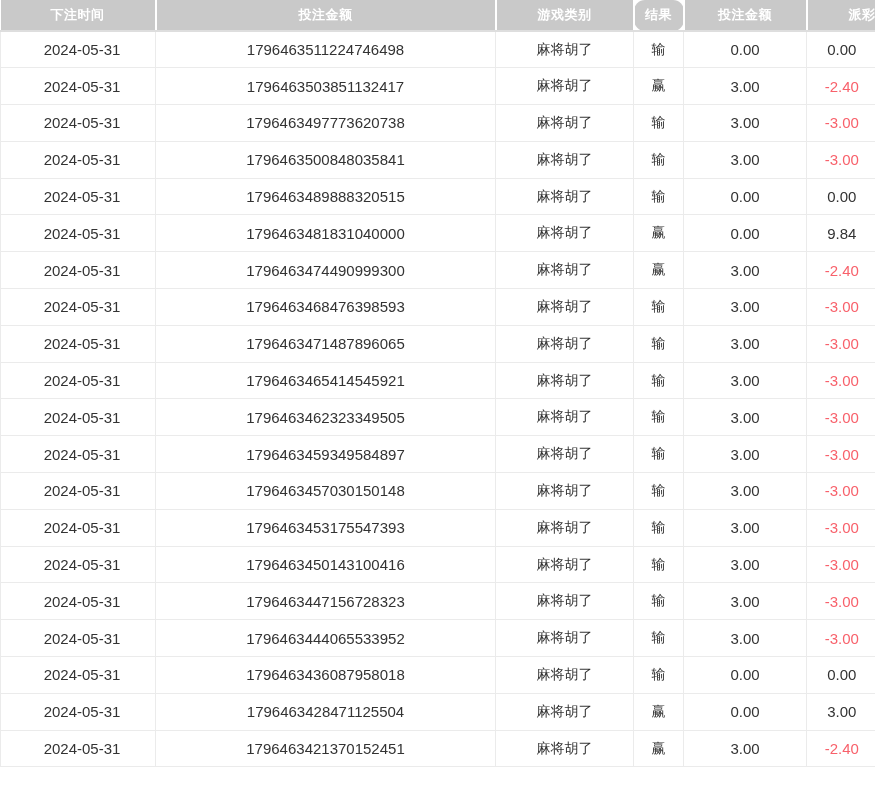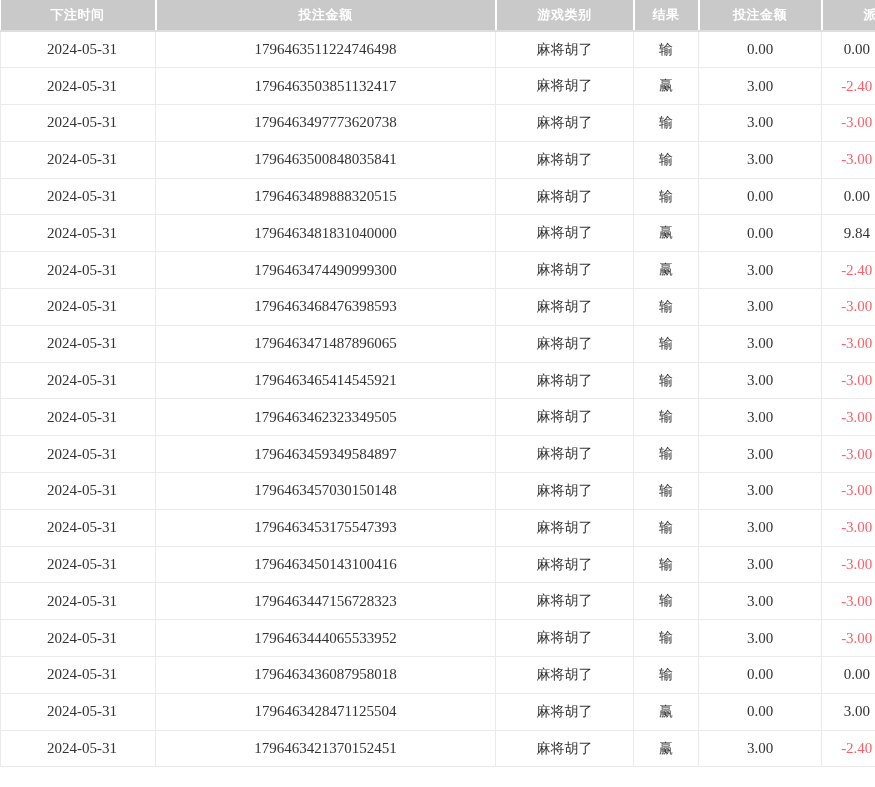--- a/index.html
+++ b/index.html
@@ -15,21 +15,20 @@
     margin: 0;
     padding: 0;
     background: #ffffff;
     font-family: "Liberation Sans", "DejaVu Sans", sans-serif;
   }
   .viewport {
     width: 875px;
     height: 787px;
     overflow: hidden;
     background: #ffffff;
-    font-family: Liberation Serif, serif;
   }
   table.records {
     border-collapse: collapse;
     table-layout: fixed;
     width: 875px;
   }
   table.records thead th {
     background: var(--header-bg);
     color: var(--header-text);
     font-weight: bold;
@@ -77,21 +76,21 @@
 </head>
 <body>
 
 <div class="viewport" data-name="bet-records-page">
   <table class="records" data-name="bet-records-table">
     <thead data-name="table-header">
       <tr data-name="table-header-row">
           <th data-name="column-header-time" style="width: 155px;">下注时间</th>
           <th data-name="column-header-order_id" style="width: 340px;">投注金额</th>
           <th data-name="column-header-game_type" style="width: 138px;">游戏类别</th>
-          <th data-name="column-header-result" style="width: 65px;">结果</th>
+          <th data-name="column-header-result" style="width: 50px; border-radius: 11px;">结果</th>
           <th data-name="column-header-bet_amount" style="width: 123px;">投注金额</th>
           <th data-name="column-header-payout" style="width: 70px;">派彩</th>
         </tr>
     </thead>
     <tbody data-name="table-body">
         <tr data-name="table-row">
           <td data-name="cell-time">2024-05-31</td>
           <td data-name="cell-order_id">1796463511224746498</td>
           <td data-name="cell-game_type">麻将胡了</td>
           <td data-name="cell-result">输</td>

